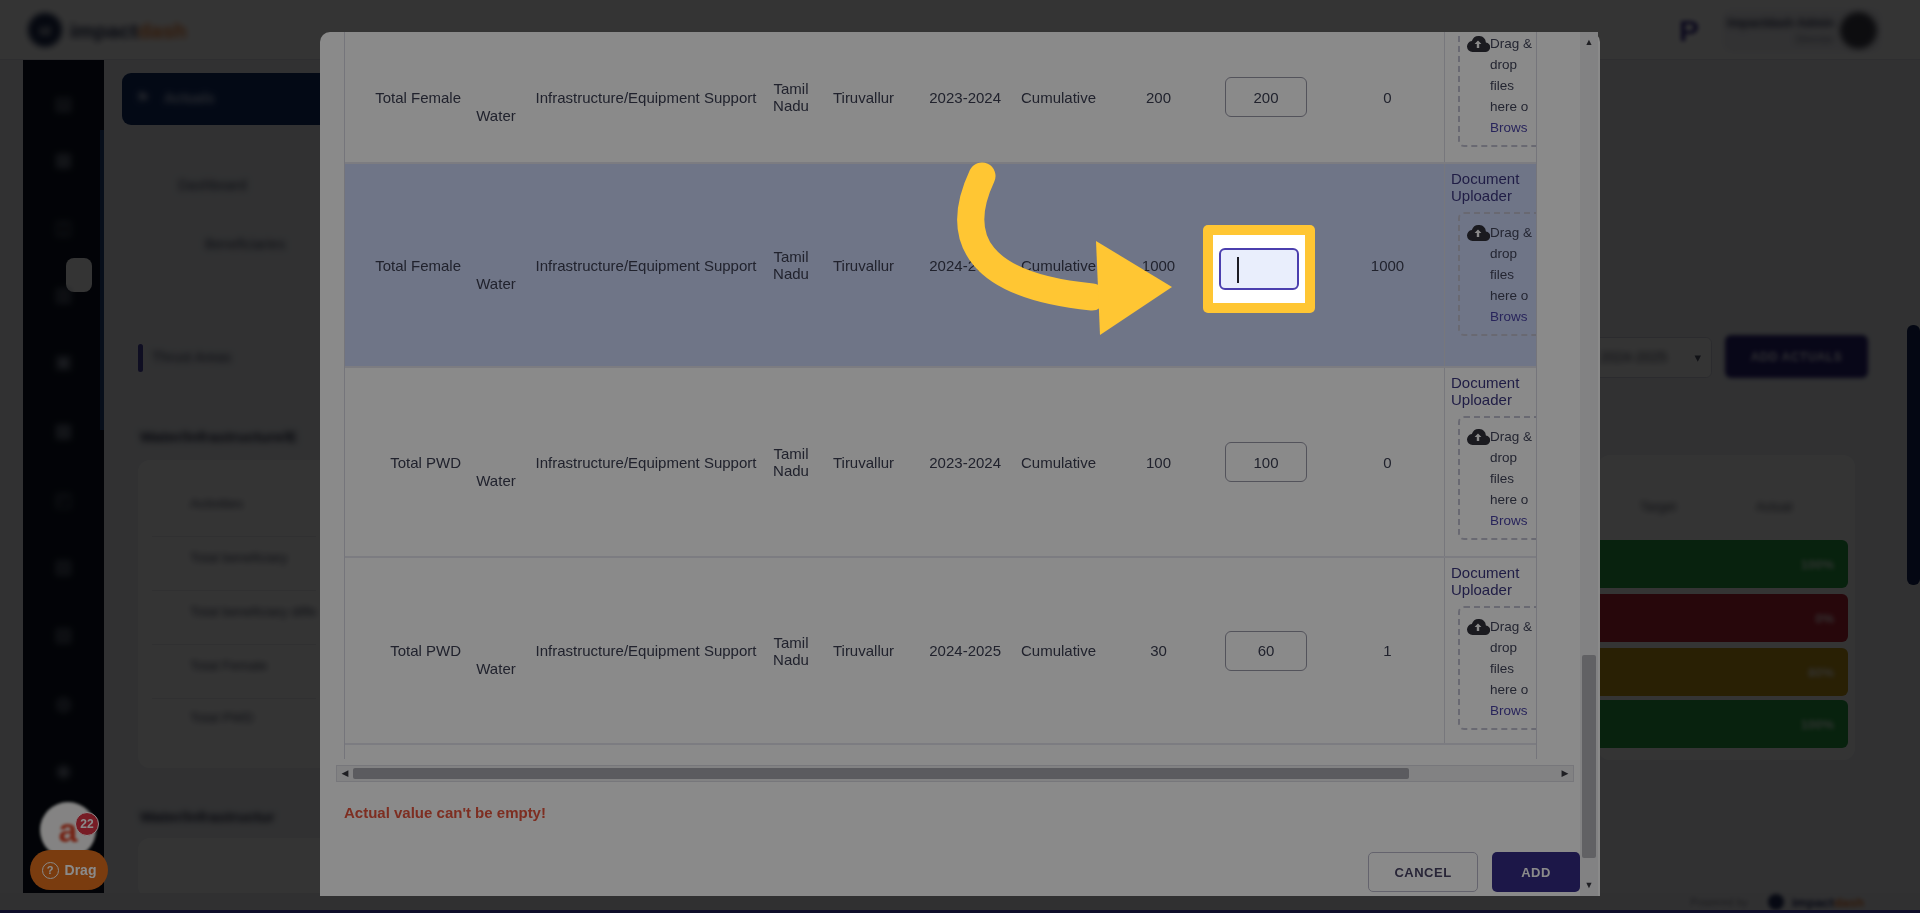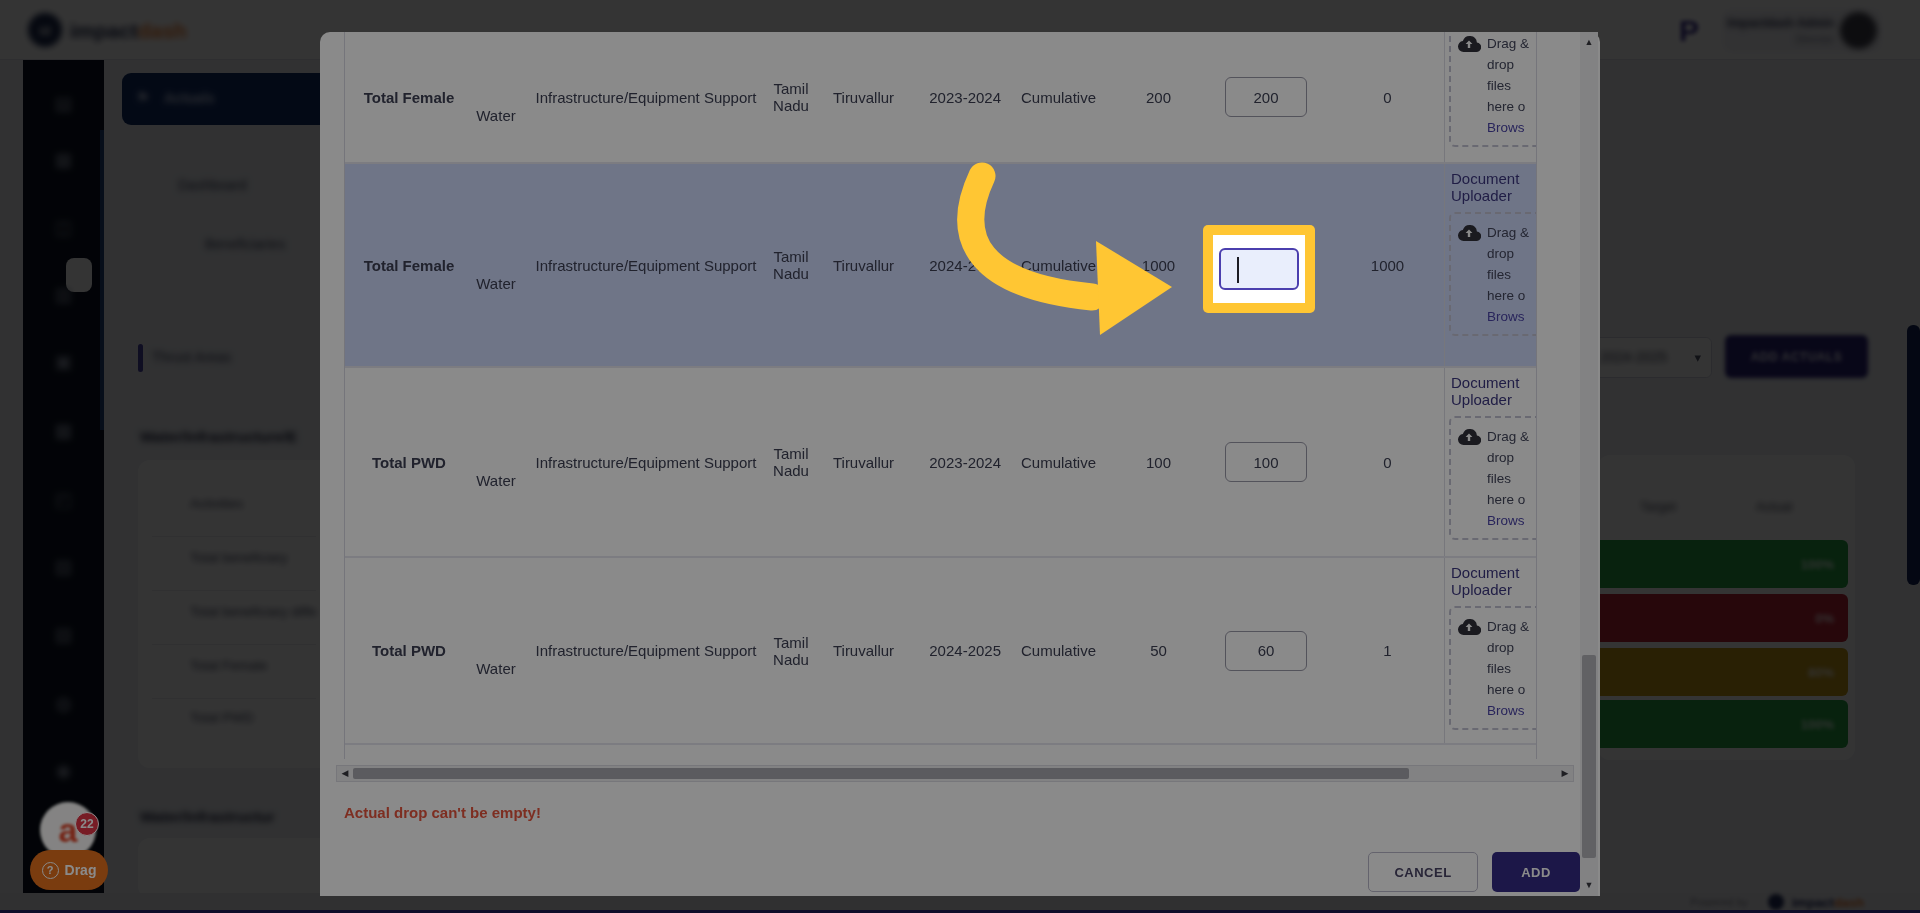--- a/index.html
+++ b/index.html
@@ -90,38 +90,38 @@
     border-radius:10px 10px 0 0; z-index:20; }
   #tablewrap { position:absolute; left:24px; top:0; width:1193px; height:727px; overflow:hidden;
     border-left:1px solid #d9d9e3; border-right:1px solid #d9d9e3; }
   .trow { position:relative; display:flex; align-items:center; width:1259px;
     border-bottom:2px solid #e6e6ee; color:#3d4054; font-size:15px; }
   .r1 { height:132px; }
   .r2 { height:204px; background:#cdd8fa; }
   .r3 { height:190px; }
   .r4 { height:187px; }
   .c { flex:none; text-align:center; }
-  .c.name { width:116px; text-align:center; padding-left:12px;font-weight:bold; }
+  .c.name { width:116px; text-align:right; padding-left:12px; }
   .c.water { width:70px;margin-top:36px; }
   .c.infra { width:230px; }
   .c.state { width:60px; }
   .c.dist { width:85px; }
   .c.year { width:95px;text-align:right; }
   .c.freq { width:115px; }
   .c.target { width:85px; }
   .c.inputc { width:130px; display:flex; justify-content:center; }
   .c.achieved { width:113px; }
   .c.upload { width:160px; align-self:stretch; position:relative; text-align:left;
     border-left:1px solid #dcdce6; }
   .valbox { width:82px; height:40px; background:#fff; border:1px solid #9a99a8; border-radius:6px;
     display:flex; align-items:center; justify-content:center; font-size:15px; color:#3d4054; }
   .up-title { position:absolute; left:6px; top:6px; width:100px; font-size:15px; line-height:17px;
     color:#3c3780; }
-  .dropzone { position:absolute; left:4px; top:48px; width:110px; height:124px;
-    border:2px dashed #c3c3d2; border-radius:6px; padding:8px 0 0 6px; display:flex; gap:6px; }
+  .dropzone { position:absolute; left:13px; top:48px; width:110px; height:124px;
+    border:2px dashed #c3c3d2; border-radius:6px; padding:8px 0 0 6px; display:flex; gap:0; }
   .r1 .dropzone { top:-9px; }
   .cloud-icon { flex:none; width:24px; height:20px; }
   .dz-lines { font-size:13.5px; line-height:21px; color:#43465c; }
   .dz-lines .browse { color:#4b44a8; }
 
   
   .hscroll { position:absolute; left:16px; top:733px; width:1238px; height:17px; background:#f1f1f3;
     border:1px solid #dcdce4; }
   .hthumb { position:absolute; left:16px; top:2px; width:1056px; height:11px; background:#a9a9af; border-radius:2px; }
   .harrow { position:absolute; top:1px; width:14px; height:13px; color:#3a3a42; font-size:9px; line-height:13px; text-align:center; }
@@ -341,21 +341,21 @@
       </div>
 
       <div class="trow r4">
         <div class="c name">Total PWD</div>
         <div class="c water">Water</div>
         <div class="c infra">Infrastructure/Equipment Support</div>
         <div class="c state">Tamil Nadu</div>
         <div class="c dist">Tiruvallur</div>
         <div class="c year">2024-2025</div>
         <div class="c freq">Cumulative</div>
-        <div class="c target">50</div>
+        <div class="c target">30</div>
         <div class="c inputc">
             <div class="valbox">60</div>
           </div>
         <div class="c achieved">1</div>
         <div class="c upload">
           <div class="up-title">Document Uploader</div>
           <div class="dropzone">
             <svg class="cloud-icon" viewBox="0 0 24 20">
                 <path fill="#30303a" d="M6.5 19a5.5 5.5 0 0 1-.66-10.96A7.2 7.2 0 0 1 19.9 9.4 4.8 4.8 0 0 1 18.8 19z"></path>
                 <path fill="#fff" d="M12 7.5l3.4 3.4h-2.2v4h-2.4v-4H8.6z"></path>
@@ -378,21 +378,21 @@
       <div class="hthumb"></div>
       <span class="harrow" style="right:1px;">▶</span>
     </div>
 
     <div class="vscroll">
       <span class="varrow" style="top:3px;">▲</span>
       <div class="vthumb"></div>
       <span class="varrow" style="top:846px;">▼</span>
     </div>
 
-    <div class="error-msg">Actual drop can't be empty!</div>
+    <div class="error-msg">Actual value can't be empty!</div>
     <div class="btn btn-cancel">CANCEL</div>
     <div class="btn btn-add">ADD</div>
   </div>
 
   <div id="dim-overlay"></div>
 
   <div id="spotlight">
     <svg id="arrow-svg" viewBox="0 0 1920 913">
       <path d="M 982 176 C 952 240 980 286 1092 297" fill="none" stroke="#FFC633" stroke-width="27" stroke-linecap="round"></path>
       <polygon points="1096,241 1172,287 1100,335" fill="#FFC633"></polygon>

